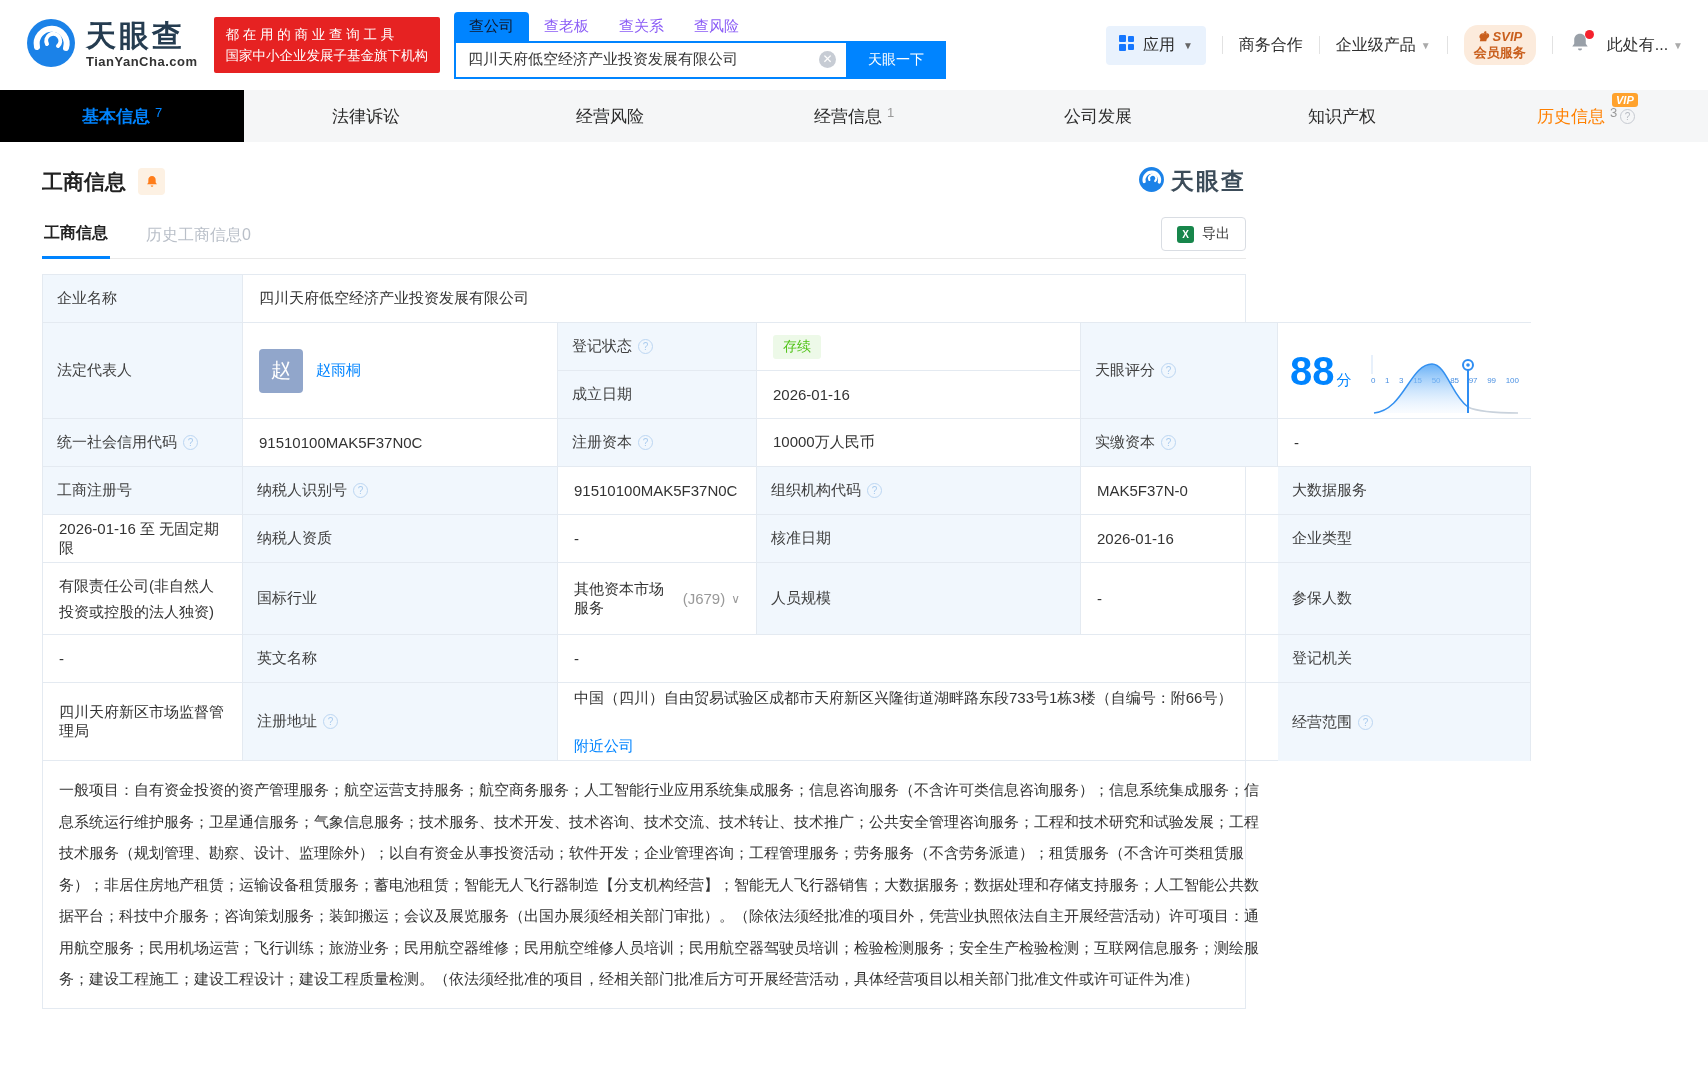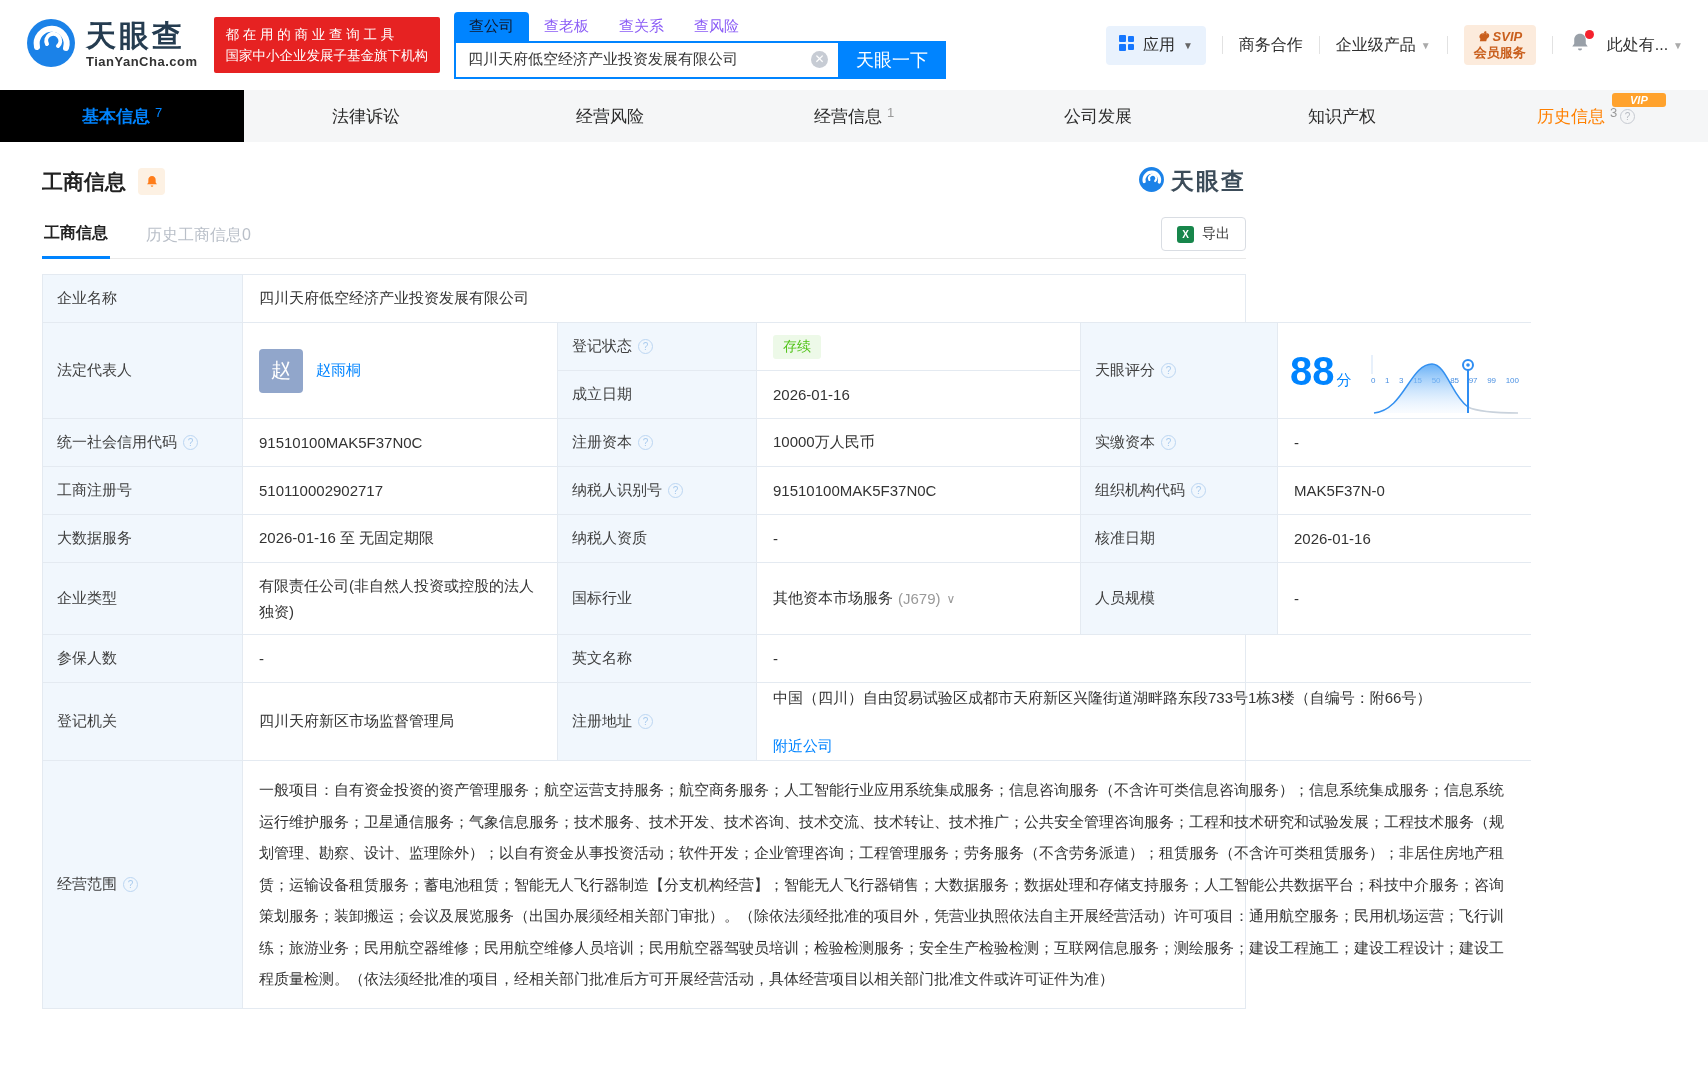--- a/index.html
+++ b/index.html
@@ -13,39 +13,39 @@
   .logo-text .en { font-size:13px; font-weight:bold; color:#333; letter-spacing:.5px; margin-top:3px; }
   .promo { margin-left:16px; background:#e62222; color:#fff; padding:7px 12px; font-size:13.5px; line-height:21px; border-radius:2px; white-space:nowrap; }
   .search-wrap { margin-left:14px; width:492px; }
   .search-tabs { display:flex; font-size:15px; }
   .search-tab { padding:5px 15px; color:#8b5cf6; cursor:pointer; }
   .search-tab.active { background:#0084ff; color:#0f172a; border-radius:4px 4px 0 0; }
   .search-box { display:flex; height:38px; }
   .search-input-wrap { flex:1; border:2px solid #0084ff; border-right:none; display:flex; align-items:center; background:#fff; }
   .search-input-wrap input { flex:1; border:none; outline:none; font-size:15px; color:#333; padding:0 12px; font-family:"Liberation Sans", sans-serif; background:transparent; }
   .clear-btn { width:17px; height:17px; border-radius:50%; background:#c7ccd4; color:#fff; font-size:12px; line-height:17px; text-align:center; margin-right:10px; cursor:pointer; flex:none; }
-  .search-btn { width:108px; background:#0084ff; color:#fff; font-size:18px; border:none; cursor:pointer; font-family:"Liberation Sans", sans-serif; }
+  .search-btn { width:100px; background:#0084ff; color:#fff; font-size:14px; border:none; cursor:pointer; font-family:"Liberation Sans", sans-serif; }
   .head-right { margin-left:auto; display:flex; align-items:center; gap:16px; font-size:16px; color:#2f2f2f; white-space:nowrap; }
   .apps-btn { background:#e9f2fd; border-radius:4px; padding:9px 13px; display:flex; align-items:center; gap:8px; cursor:pointer; }
   .caret { font-size:10px; color:#666; }
   .vdiv { width:1px; height:18px; background:#e2e2e2; }
   .menu-item { display:flex; align-items:center; gap:5px; cursor:pointer; }
-  .svip-badge { background:#fcebdc; border-radius:4px; padding:4px 10px; text-align:center; color:#c95f1d; font-weight:bold; font-size:13px; line-height:16px; cursor:pointer; }
+  .svip-badge { background:#fcebdc; border-radius:14px; padding:4px 10px; text-align:center; color:#c95f1d; font-weight:bold; font-size:13px; line-height:16px; cursor:pointer; }
   .svip-badge .s1 { font-style:italic; }
   .bell-wrap { position:relative; cursor:pointer; }
   .bell-dot { position:absolute; top:-2px; right:-3px; width:9px; height:9px; background:#f5222d; border-radius:50%; }
 
   
   .nav { height:52px; background:#f5f6f7; display:flex; }
   .nav-tab { flex:1; display:flex; align-items:center; justify-content:center; font-size:17px; color:#2b2b2b; gap:3px; position:relative; cursor:pointer; }
   .nav-tab.active { background:#000000; color:#0084ff; font-weight:bold; }
   .nav-count { font-size:13px; color:#999; position:relative; top:-4px; margin-left:2px; font-weight:normal; }
   .nav-tab.active .nav-count { color:#0084ff; }
   .nav-tab.history { color:#ff8000; }
-  .vip-tag { position:absolute; top:3px; left:calc(50% + 26px); background:#ffa22d; color:#fff; font-size:11px; font-style:italic; font-weight:bold; padding:1px 18px; border-radius:3px; }
+  .vip-tag { position:absolute; top:3px; left:calc(50% + 26px); background:#ffa22d; color:#fff; font-size:11px; font-style:italic; font-weight:bold; padding:1px 4px; border-radius:3px; }
   .help { width:15px; height:15px; border:1px solid #bcd6f2; border-radius:50%; color:#a9cbee; font-size:10px; display:inline-flex; align-items:center; justify-content:center; flex:none; font-weight:normal; }
   .help.gray { border-color:#c6cad1; color:#b6bac1; }
 
   
   .content { margin-left:42px; width:1204px; }
   .section-head { display:flex; align-items:center; margin-top:24px; }
   .section-title { font-size:21px; font-weight:bold; color:#222; }
   .bell-box { width:27px; height:27px; background:#fdf1e3; border-radius:4px; display:flex; align-items:center; justify-content:center; margin-left:12px; cursor:pointer; }
   .watermark { margin-left:auto; display:flex; align-items:center; gap:6px; }
   .watermark .wm-text { font-size:23px; font-weight:bold; color:#3c4c59; letter-spacing:2px; }
@@ -313,23 +313,20 @@
       <span>实缴资本</span>
         <span class="help">?</span>
     </div>
     <div class="cell tv no-r">
         <span>-</span>
       </div>
 
     <div class="cell tl">
         <span>工商注册号</span>
       </div>
-    <div class="cell tv">
-        <span>510110002902717</span>
-      </div>
     <div class="cell tl">
       <span>纳税人识别号</span>
         <span class="help">?</span>
     </div>
     <div class="cell tv">
         <span>91510100MAK5F37N0C</span>
       </div>
     <div class="cell tl">
       <span>组织机构代码</span>
         <span class="help">?</span>

